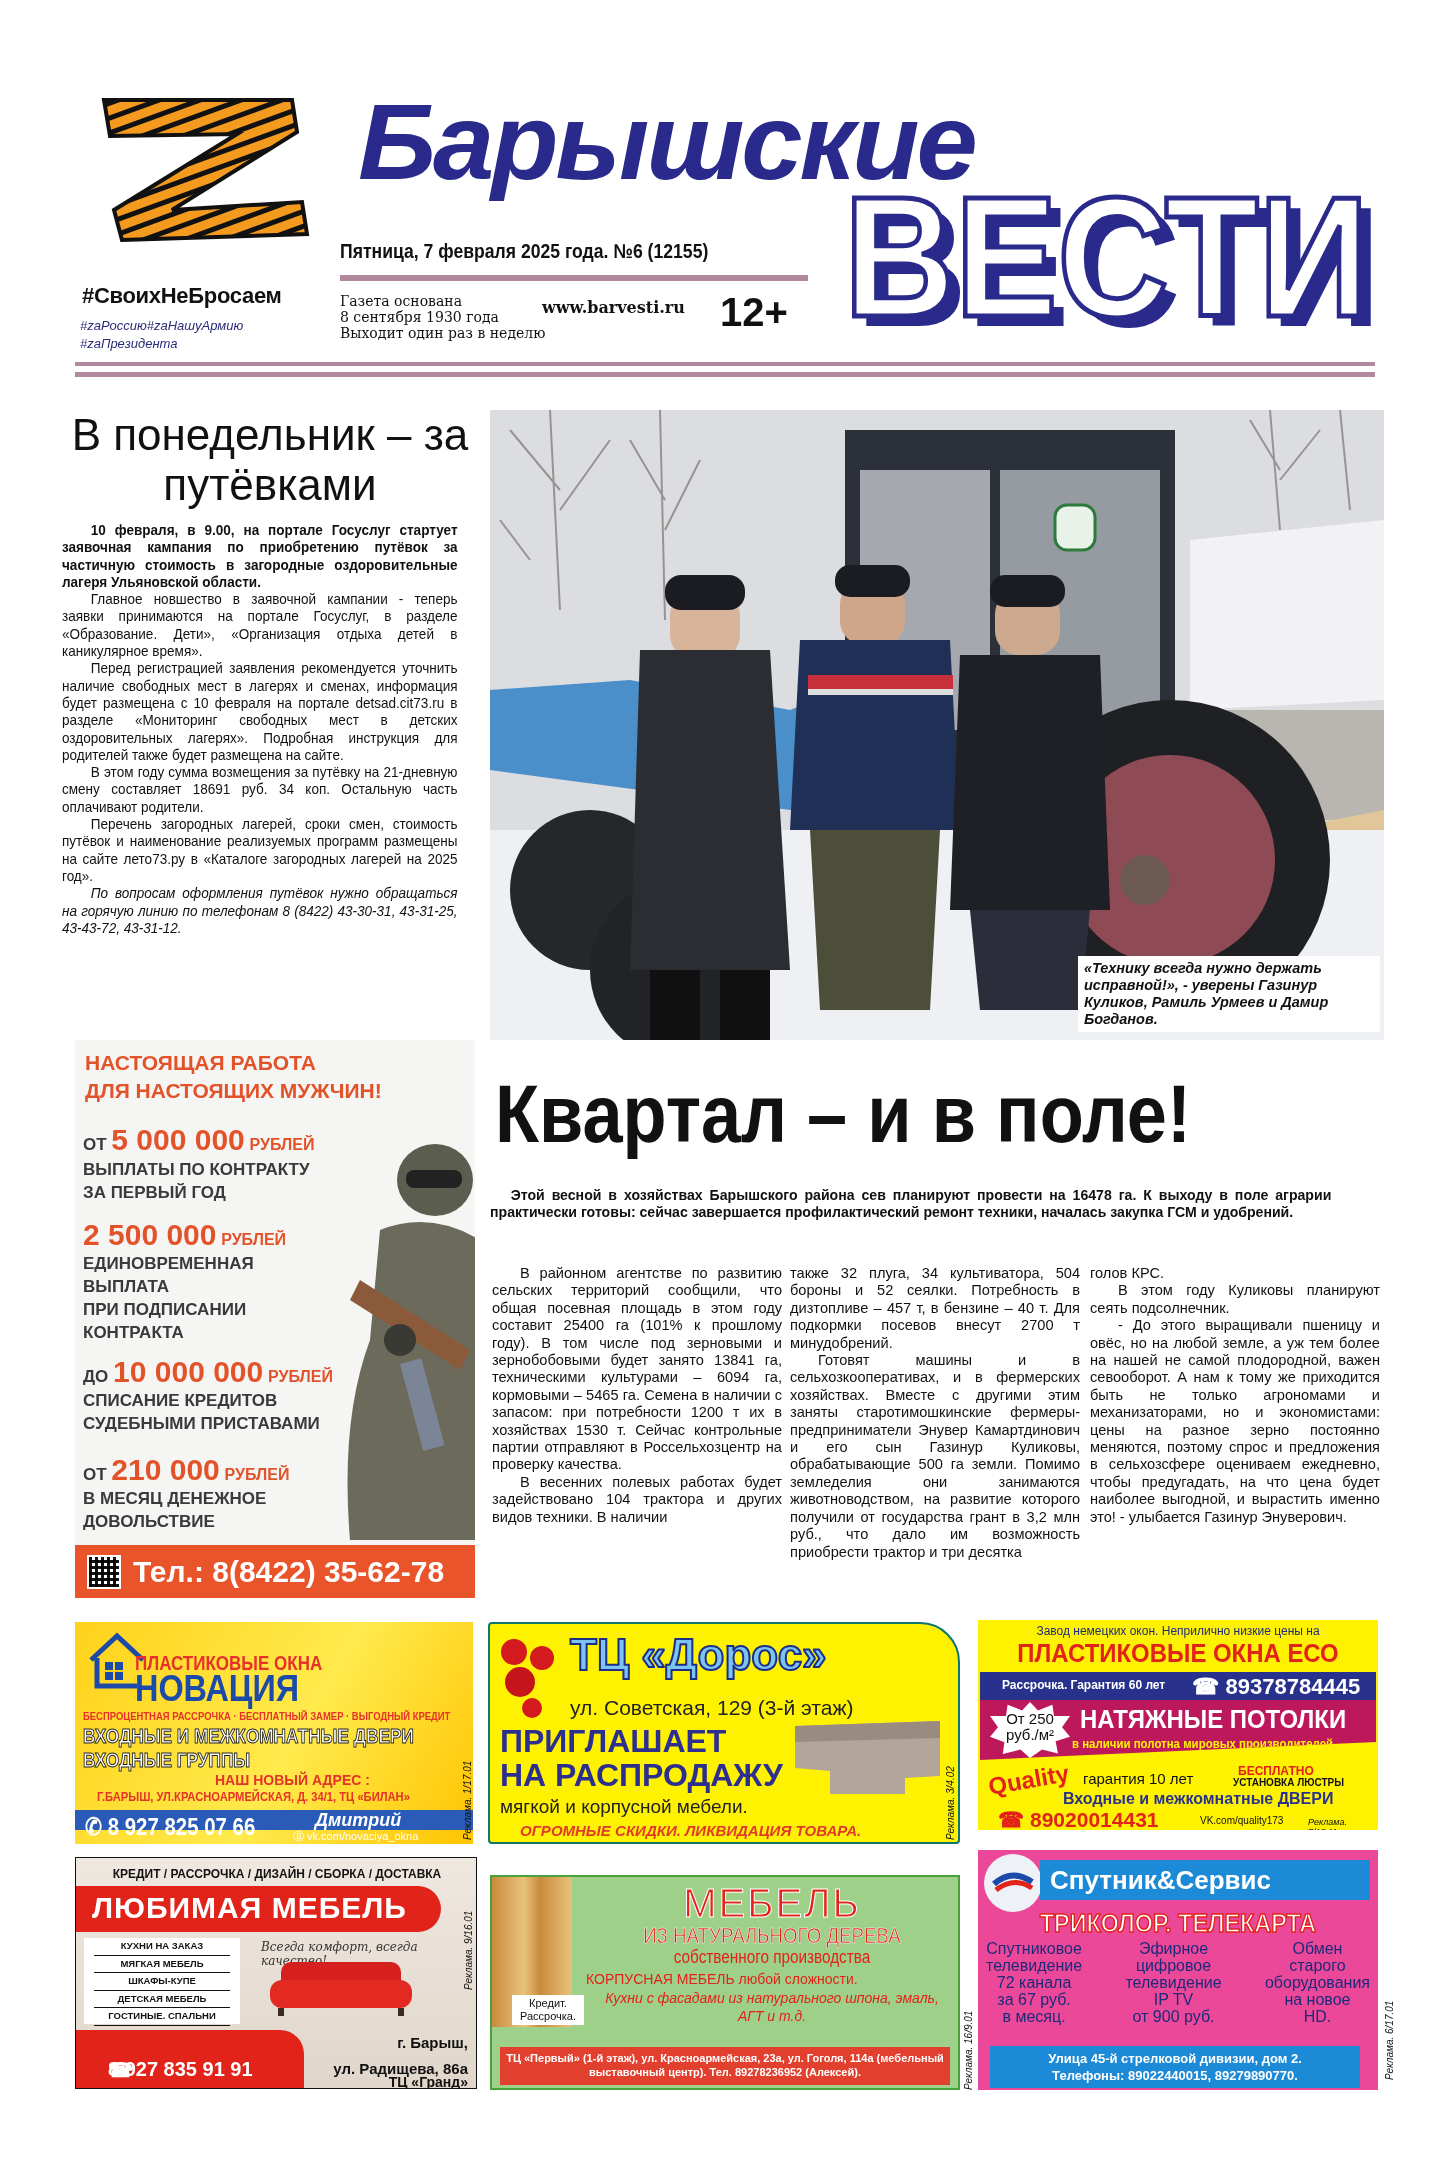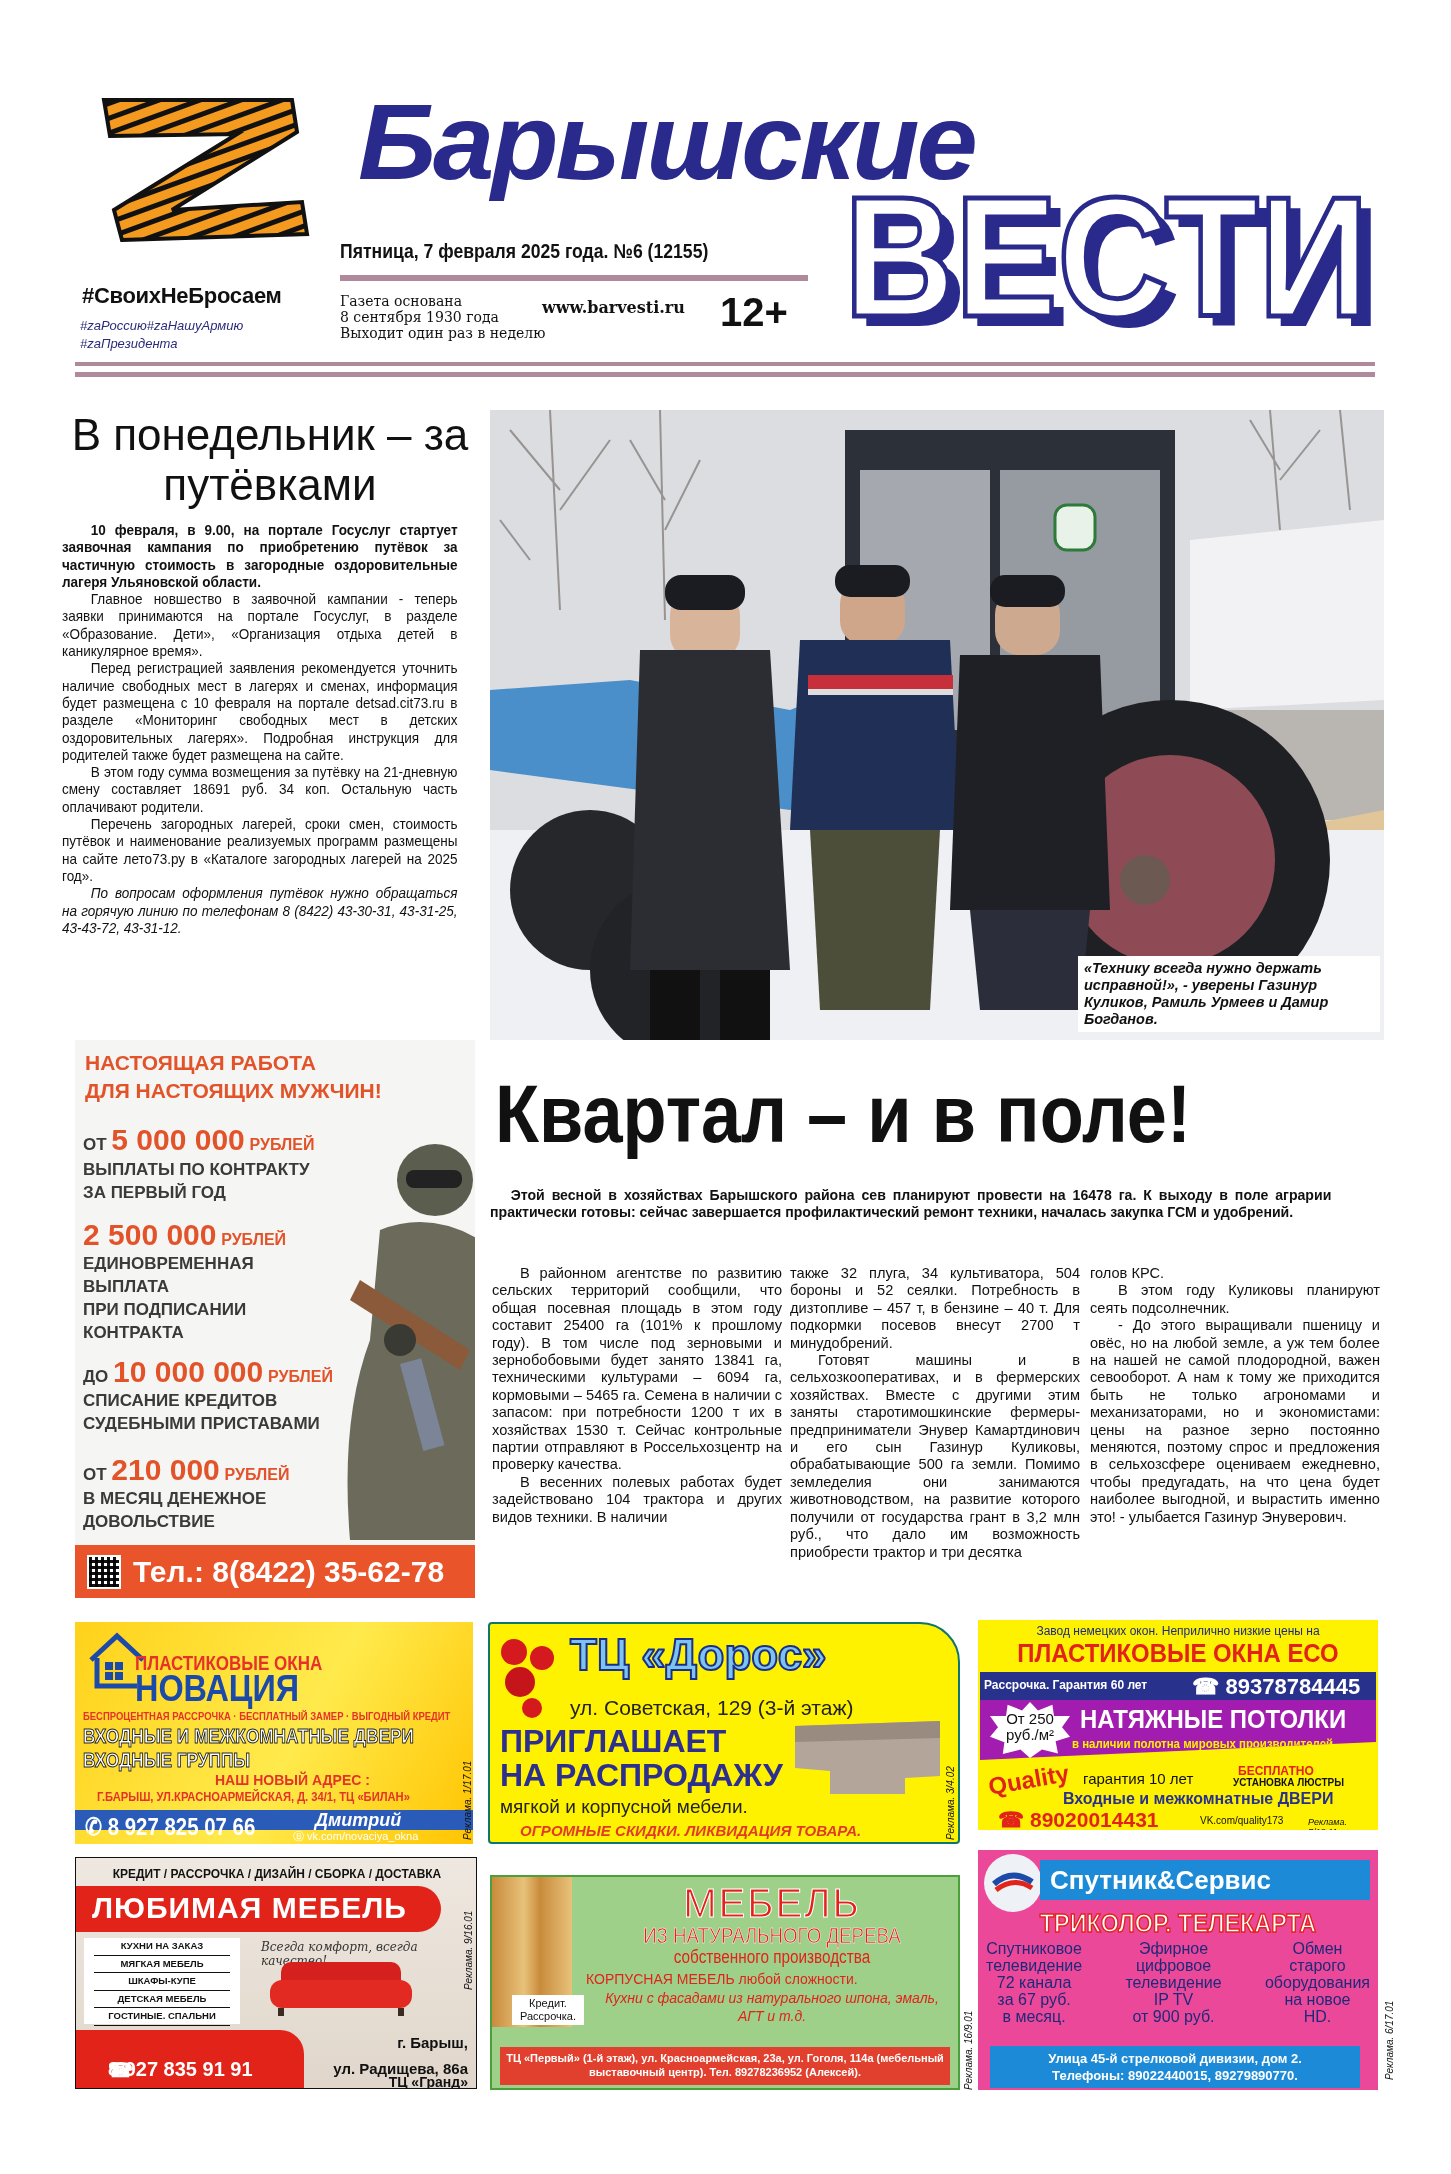--- a/index.html
+++ b/index.html
@@ -77,23 +77,23 @@
   .dor .mb { position:absolute; left:10px; top:172px; font-size:19px; color:#222; }
   .dor .sale { position:absolute; left:30px; top:198px; font-size:15px; color:#e23a2a; font-weight:bold; font-style:italic; }
   .sofa { position:absolute; left:300px; top:92px; width:155px; height:80px; }
   .balls { position:absolute; left:8px; top:8px; width:60px; height:90px; }
 
   
   .qua { left: 978px; top: 1620px; width: 400px; height: 210px; background:#fff200; }
   .qua .l1 { position:absolute; left:0; width:400px; top:4px; text-align:center; font-size:12px; color:#1d2a7a; }
   .qua .l2 { position:absolute; left:0; width:400px; top:18px; text-align:center; font-size:26px; font-weight:bold; color:#e2231a; transform: scaleX(0.92); }
   .qua .blue { position:absolute; left:2px; top:52px; width:396px; height:28px; background:#28328c; color:#fff; }
-  .qua .blue .a { position:absolute; left:4px; top:6px; font-size:12px; font-weight:bold; }
+  .qua .blue .a { position:absolute; left:22px; top:6px; font-size:12px; font-weight:bold; }
   .qua .blue .b { position:absolute; left:212px; top:2px; font-size:22px; font-weight:bold; }
-  .qua .red { position:absolute; left:2px; top:80px; width:396px; height:60px; background:#a21caf; clip-path: polygon(0 0,100% 0,100% 70%,0 100%); }
+  .qua .red { position:absolute; left:2px; top:80px; width:396px; height:60px; background:#be185d; clip-path: polygon(0 0,100% 0,100% 70%,0 100%); }
   .qua .red .c { position:absolute; left:100px; top:4px; font-size:26px; font-weight:bold; color:#fff; transform:scaleX(0.92); transform-origin:left; white-space:nowrap; }
   .qua .red .d { position:absolute; left:92px; top:36px; font-size:13px; color:#fff200; font-weight:bold; transform:scaleX(0.88); transform-origin:left; white-space:nowrap; }
   .qua .star { position:absolute; left:12px; top:82px; width:80px; height:56px; background:#fff; clip-path: polygon(50% 0,60% 15%,78% 5%,80% 25%,100% 25%,90% 45%,100% 62%,82% 70%,85% 92%,65% 85%,50% 100%,38% 85%,16% 93%,18% 72%,0 62%,10% 45%,0 25%,20% 25%,22% 5%,40% 15%); }
   .qua .star span { position:absolute; left:14px; top:9px; font-size:15px; line-height:16px; color:#111; text-align:center; width:52px; }
   .qua .qual { position:absolute; left:10px; top:146px; font-size:24px; font-weight:bold; color:#e2231a; transform: rotate(-10deg); }
   .qua .g { position:absolute; left:105px; top:150px; font-size:15px; color:#111; }
   .qua .free { position:absolute; left:260px; top:144px; font-size:12px; color:#e2231a; font-weight:bold; }
   .qua .lus { position:absolute; left:255px; top:157px; font-size:10px; color:#111; font-weight:bold; }
   .qua .doors { position:absolute; left:85px; top:170px; font-size:16px; font-weight:bold; color:#28328c; }
   .qua .ph { position:absolute; left:20px; top:188px; font-size:21px; font-weight:bold; color:#e2231a; }

